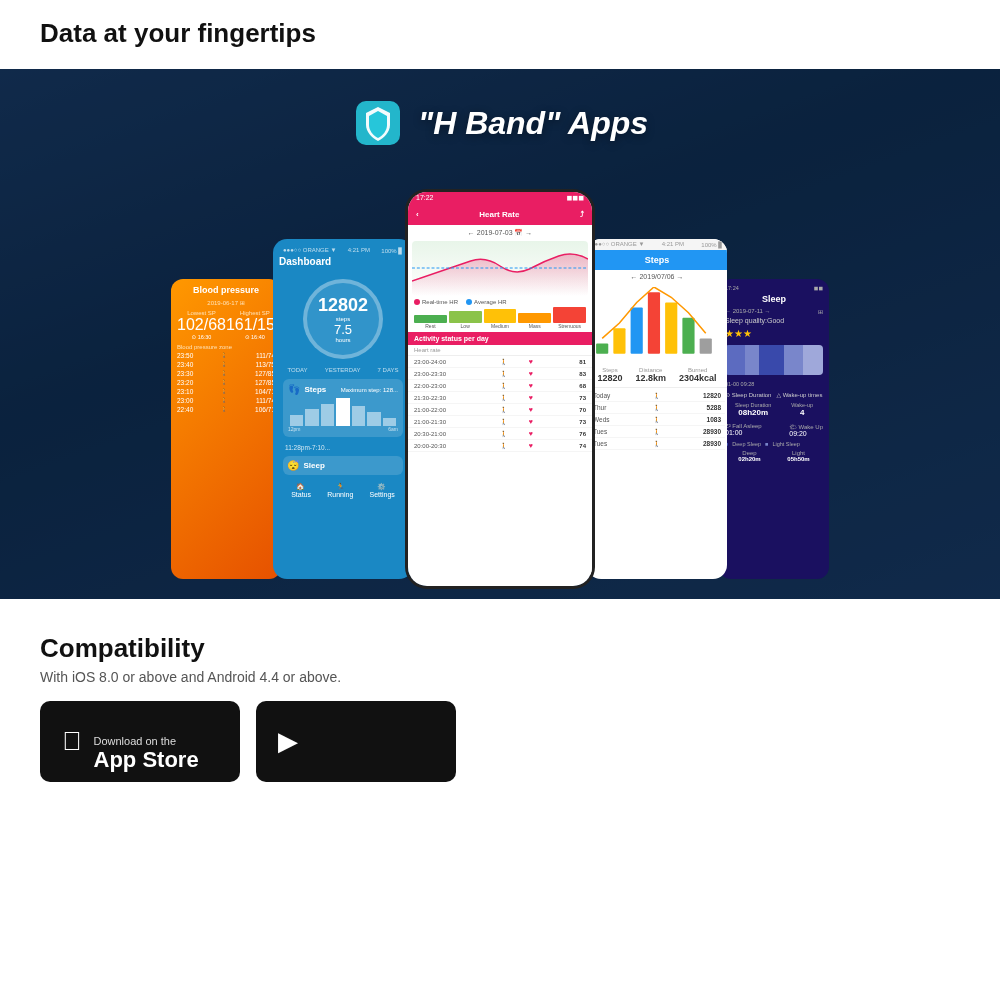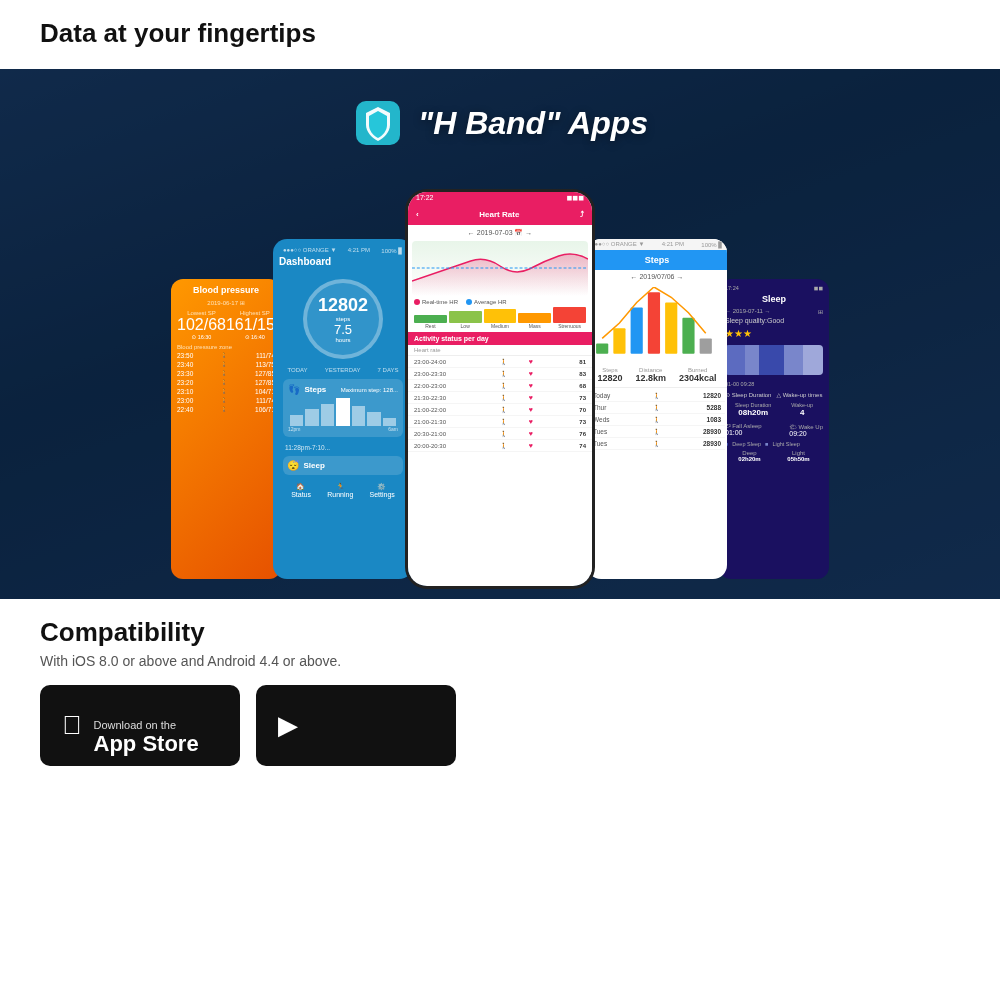--- a/index.html
+++ b/index.html
@@ -261,21 +261,21 @@
     .stars { color: #ffc107; font-size: 10px; }
     .sleep-bar { height: 30px; background: rgba(255,255,255,0.1); border-radius: 4px; margin: 6px 0; overflow: hidden; display: flex; }
     .sleep-seg { height: 100%; }
     .sleep-stats { display: flex; justify-content: space-around; margin-top: 4px; }
     .sleep-stat { text-align: center; }
     .sleep-stat .slabel { font-size: 5.5px; color: #aaa; }
     .sleep-stat .sval { font-size: 8px; font-weight: bold; }
 
     
     .bottom-section {
-      padding: 18px 40px 14px 40px;
+      padding: 34px 40px 14px 40px;
       background: #fff;
     }
     .compat-title {
       font-size: 26px;
       font-weight: bold;
       color: #111;
       margin-bottom: 5px;
     }
     .compat-desc {
       font-size: 14px;

